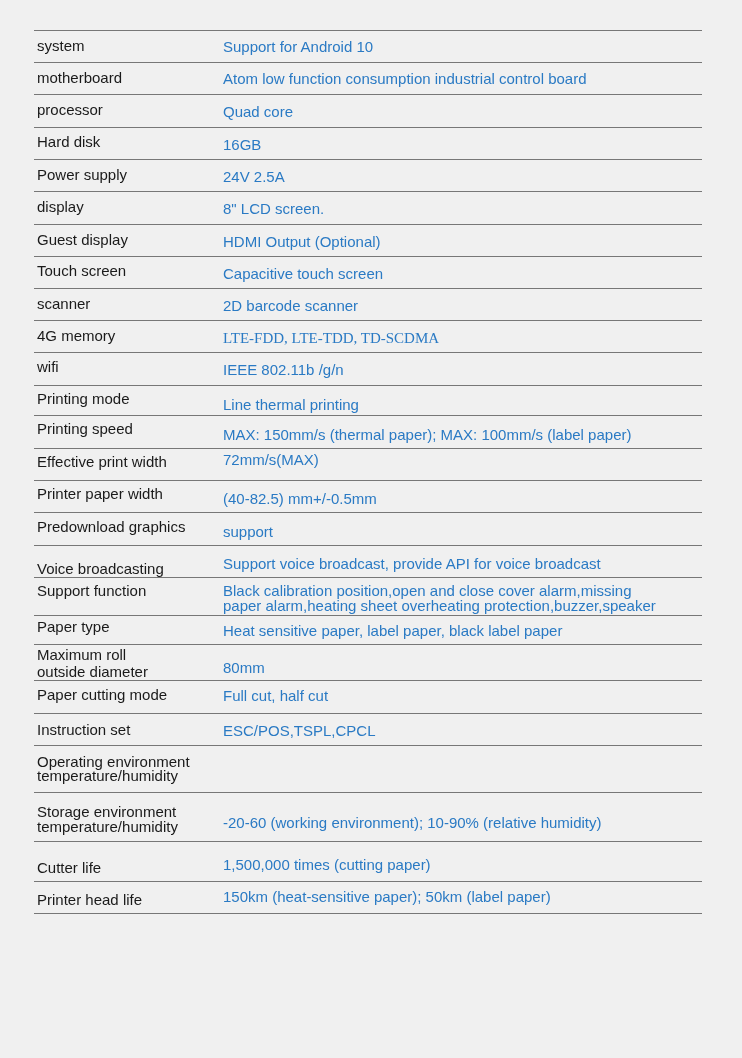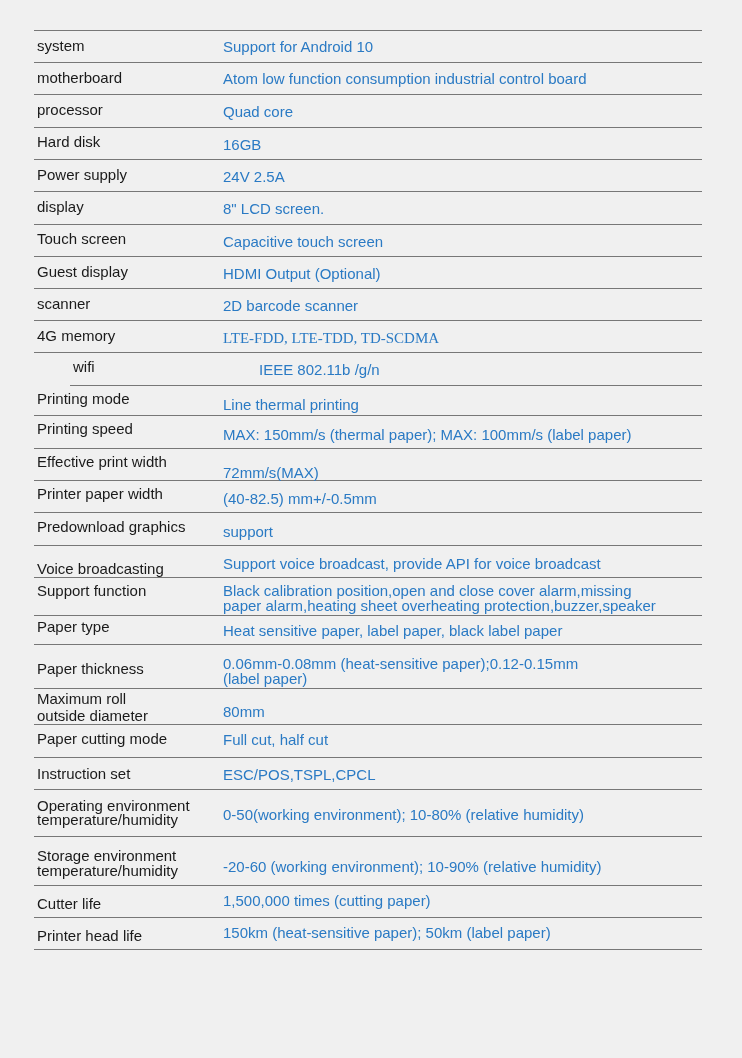--- a/index.html
+++ b/index.html
@@ -60,50 +60,50 @@
     </div>
     <div class="spec-row" style="height: 32px;">
       <span class="spec-label" style="top: 8px;">Power supply</span>
       <span class="spec-value" style="top: 10px;">24V 2.5A</span>
     </div>
     <div class="spec-row" style="height: 33px;">
       <span class="spec-label" style="top: 8px;">display</span>
       <span class="spec-value" style="top: 10px;">8" LCD screen.</span>
     </div>
     <div class="spec-row" style="height: 32px;">
+      <span class="spec-label" style="top: 8px;">Guest display</span>
+      <span class="spec-value" style="top: 10px;">HDMI Output (Optional)</span>
+    </div>
+    <div class="spec-row" style="height: 32px;">
       <span class="spec-label" style="top: 7px;">Touch screen</span>
       <span class="spec-value" style="top: 10px;">Capacitive touch screen</span>
-    </div>
-    <div class="spec-row" style="height: 32px;">
-      <span class="spec-label" style="top: 8px;">Guest display</span>
-      <span class="spec-value" style="top: 10px;">HDMI Output (Optional)</span>
     </div>
     <div class="spec-row" style="height: 32px;">
       <span class="spec-label" style="top: 8px;">scanner</span>
       <span class="spec-value" style="top: 10px;">2D barcode scanner</span>
     </div>
     <div class="spec-row" style="height: 32px;">
       <span class="spec-label" style="top: 8px;">4G memory</span>
       <span class="spec-value" style="top: 10px; font-family: Liberation Serif, serif;">LTE-FDD, LTE-TDD, TD-SCDMA</span>
     </div>
-    <div class="spec-row" style="height: 33px; margin-left: 36px;">
+    <div class="spec-row" style="height: 33px;">
       <span class="spec-label" style="top: 7px;">wifi</span>
       <span class="spec-value" style="top: 10px;">IEEE 802.11b /g/n</span>
     </div>
     <div class="spec-row" style="height: 30px;">
       <span class="spec-label" style="top: 6px;">Printing mode</span>
       <span class="spec-value" style="top: 12px;">Line thermal printing</span>
     </div>
     <div class="spec-row" style="height: 33px;">
       <span class="spec-label" style="top: 6px;">Printing speed</span>
       <span class="spec-value" style="top: 12px;">MAX: 150mm/s (thermal paper); MAX: 100mm/s (label paper)</span>
     </div>
     <div class="spec-row" style="height: 32px;">
       <span class="spec-label" style="top: 6px;">Effective print width</span>
-      <span class="spec-value" style="top: 17px;">72mm/s(MAX)</span>
+      <span class="spec-value" style="top: 4px;">72mm/s(MAX)</span>
     </div>
     <div class="spec-row" style="height: 32px;">
       <span class="spec-label" style="top: 6px;">Printer paper width</span>
       <span class="spec-value" style="top: 11px;">(40-82.5) mm+/-0.5mm</span>
     </div>
     <div class="spec-row" style="height: 33px;">
       <span class="spec-label" style="top: 7px;">Predownload graphics</span>
       <span class="spec-value" style="top: 12px;">support</span>
     </div>
     <div class="spec-row" style="height: 32px;">
@@ -112,49 +112,43 @@
     </div>
     <div class="spec-row" style="height: 38px;">
       <span class="spec-label" style="top: 6px;">Support function</span>
       <span class="spec-value" style="top: 6px;">Black calibration position,open and close cover alarm,missing</span>
       <span class="spec-value" style="top: 21px;">paper alarm,heating sheet overheating protection,buzzer,speaker</span>
     </div>
     <div class="spec-row" style="height: 29px;">
       <span class="spec-label" style="top: 4px;">Paper type</span>
       <span class="spec-value" style="top: 8px;">Heat sensitive paper, label paper, black label paper</span>
     </div>
-    <div class="spec-row" style="height: 44px;">
-      <span class="spec-label" style="top: 17px;">Paper thickness</span>
-      <span class="spec-value" style="top: 12px;">0.06mm-0.08mm (heat-sensitive paper);0.12-0.15mm</span>
-      <span class="spec-value" style="top: 27px;">(label paper)</span>
-    </div>
     <div class="spec-row" style="height: 36px;">
       <span class="spec-label" style="top: 3px;">Maximum roll</span>
       <span class="spec-label" style="top: 20px;">outside diameter</span>
       <span class="spec-value" style="top: 16px;">80mm</span>
     </div>
     <div class="spec-row" style="height: 33px;">
       <span class="spec-label" style="top: 7px;">Paper cutting mode</span>
       <span class="spec-value" style="top: 8px;">Full cut, half cut</span>
     </div>
     <div class="spec-row" style="height: 32px;">
       <span class="spec-label" style="top: 9px;">Instruction set</span>
       <span class="spec-value" style="top: 10px;">ESC/POS,TSPL,CPCL</span>
     </div>
     <div class="spec-row" style="height: 47px;">
       <span class="spec-label" style="top: 9px;">Operating environment</span>
       <span class="spec-label" style="top: 23px;">temperature/humidity</span>
-      <span class="spec-value" style="top: 18px;">0-50(working environment); 10-80% (relative humidity)</span>
     </div>
     <div class="spec-row" style="height: 49px;">
       <span class="spec-label" style="top: 12px;">Storage environment</span>
       <span class="spec-label" style="top: 27px;">temperature/humidity</span>
       <span class="spec-value" style="top: 23px;">-20-60 (working environment); 10-90% (relative humidity)</span>
     </div>
-    <div class="spec-row" style="height: 32px;">
+    <div class="spec-row" style="height: 32px; margin-top: 8px;">
       <span class="spec-label" style="top: 11px;">Cutter life</span>
       <span class="spec-value" style="top: 8px;">1,500,000 times (cutting paper)</span>
     </div>
     <div class="spec-row" style="height: 32px;">
       <span class="spec-label" style="top: 11px;">Printer head life</span>
       <span class="spec-value" style="top: 8px;">150km (heat-sensitive paper); 50km (label paper)</span>
     </div>
   </div>
 
 </body></html>

